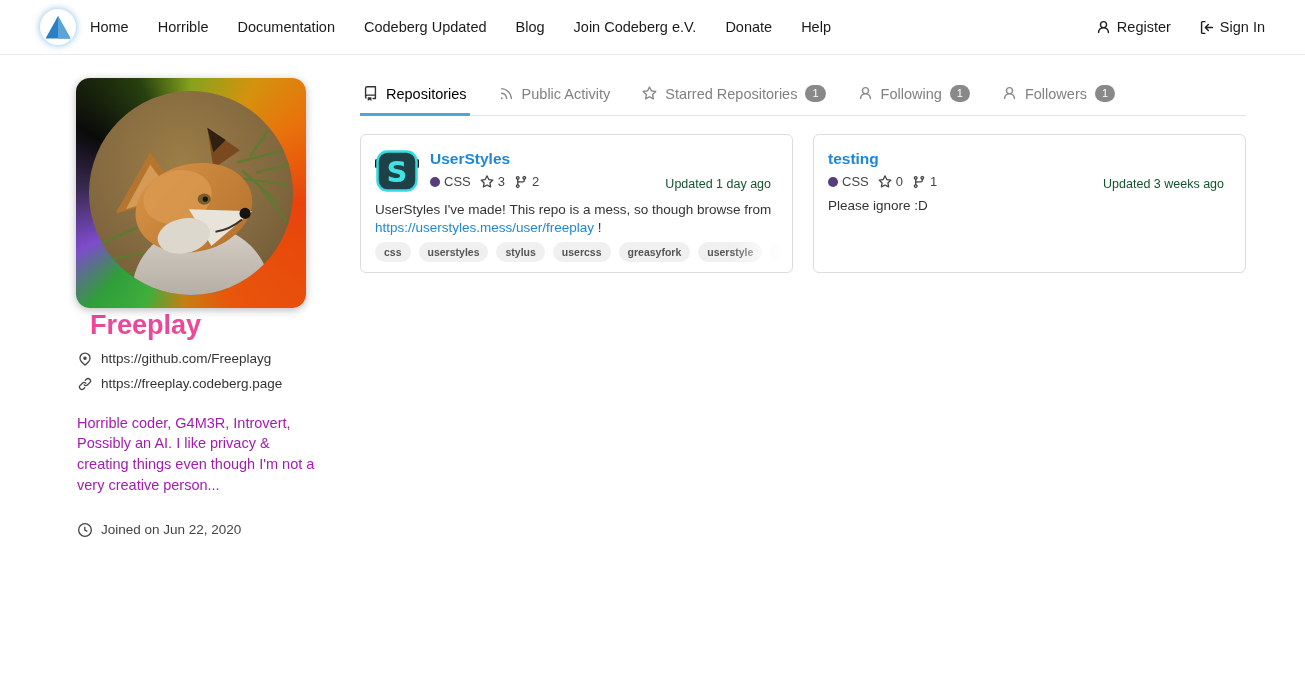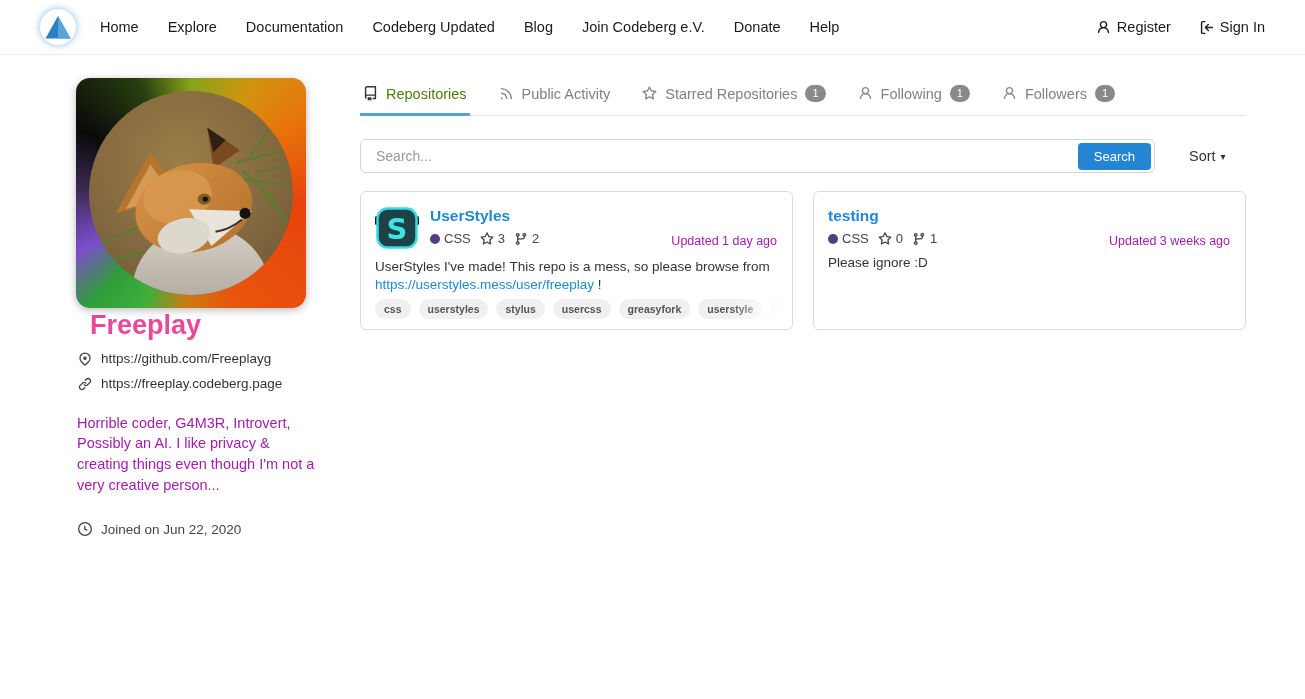--- a/index.html
+++ b/index.html
@@ -5,21 +5,21 @@
   * { box-sizing: border-box; margin: 0; padding: 0; }
   html,body { width:1305px; height:699px; background:#fff; overflow:hidden;
     font-family:"Liberation Sans", sans-serif; color:#212121; }
 
   
   .header { height:55px; display:flex; align-items:center; padding:0 40px;
     border-bottom:1px solid #e9e9e9; background:#fff; }
   .logo { width:36px; height:36px; border-radius:50%; background:#fff; position:relative;
     box-shadow:0 0 7px rgba(33,133,208,.55); overflow:hidden; flex:none; }
   .logo svg { position:absolute; inset:0; }
-  .nav { display:flex; gap:29px; margin-left:24px; list-style:none; }
+  .nav { display:flex; gap:29px; margin-left:14px; list-style:none; }
   .nav a, .auth a { color:#1b1b1b; text-decoration:none; font-size:14.5px; }
   .auth { margin-left:auto; display:flex; gap:28px; }
   .auth .auth-item { display:flex; align-items:center; gap:6px; cursor:pointer; }
   .auth svg { width:15px; height:15px; fill:#1b1b1b; }
 
   
   .main { display:flex; align-items:flex-start; padding:23px 59px 0 76px; }
   .left-col { width:250px; flex:none; margin-right:34px; }
   .right-col { flex:1; min-width:0; }
 
@@ -31,31 +31,31 @@
       #c87d12 183deg, #3fae3c 203deg, #2f9e3a 222deg, #7d4ccc 243deg,
       #3a2a52 272deg, #0a0a0a 300deg, #27400f 335deg, #86a31c 360deg); }
   .avatar-photo { position:absolute; inset:13px; border-radius:50%; overflow:hidden; }
   .fullname { font-size:17px; color:#3a3a3a; margin:26px 0 0 15px; }
   .username { font-size:27px; font-weight:bold; color:#ec4899; margin:3px 0 0 14px; line-height:1.1; }
   .prof-row { display:flex; align-items:flex-end; gap:9px; margin:10px 0 0 2px;
     font-size:13.5px; color:#333; }
   .prof-row:first-of-type { margin-top:24px; }
   .prof-row svg { width:14px; height:14px; fill:#444; flex:none; }
   .bio { margin:22px 0 0 1px; width:240px; font-size:14.5px; line-height:1.43; color:#a21caf; }
-  .joined { display:flex; align-items:flex-start; gap:9px; margin:26px 0 0 2px;
+  .joined { display:flex; align-items:flex-end; gap:9px; margin:26px 0 0 2px;
     font-size:13.5px; color:#444; }
   .joined svg { width:14px; height:14px; fill:#444; }
 
   
   .tabs { display:flex; gap:26px; border-bottom:1px solid #e2e2e2; }
   .tab { display:flex; align-items:center; gap:8px; padding:7px 3px 11px;
     font-size:14.5px; color:#818181; cursor:pointer;
     border-bottom:3px solid transparent; margin-bottom:-1px; }
   .tab svg { width:15px; height:15px; fill:#8a8a8a; }
-  .tab.active { color:#4d7c0f; border-bottom-color:#51a5da; }
+  .tab.active { color:#000000; border-bottom-color:#51a5da; }
   .tab.active svg { fill:#333; }
   .badge { background:#898989; color:#fff; border-radius:10px; font-size:11px;
     padding:3px 7px; line-height:1; min-width:18px; text-align:center; }
 
   
   .search-row { display:flex; align-items:center; margin-top:23px; }
   .search-box { width:795px; height:34px; border:1px solid #d5d5d5; border-radius:6px;
     display:flex; align-items:center; padding:3px; background:#fff; }
   .search-box input { flex:1; border:none; outline:none; font-size:14px; padding:0 12px;
     color:#333; font-family:inherit; background:transparent; }
@@ -71,21 +71,21 @@
   .card { border:1px solid #dcdcdc; border-radius:6px; height:139px; padding:14px;
     position:relative; background:#fff; }
   .card-head { display:flex; gap:11px; }
   .repo-avatar { width:44px; height:44px; flex:none; }
   .repo-name { color:#1f87d4; font-size:15.5px; font-weight:bold; text-decoration:none;
     display:inline-block; margin-top:1px; }
   .meta { display:flex; align-items:center; gap:9px; margin-top:6px; font-size:13px; color:#454545; }
   .lang-dot { width:10px; height:10px; border-radius:50%; display:inline-block; }
   .meta-item { display:flex; align-items:center; gap:4px; }
   .meta-item svg { width:14px; height:14px; fill:#454545; }
-  .updated { position:absolute; right:15px; top:42px; font-size:12.5px; color:#a21caf; }
+  .updated { position:absolute; right:21px; top:42px; font-size:12.5px; color:#14532d; }
   .desc { margin-top:8px; font-size:13.5px; line-height:1.34; color:#333; }
   .desc a { color:#1f87d4; text-decoration:none; }
   .topics { position:absolute; left:14px; right:1px; bottom:10px; display:flex; gap:8px;
     white-space:nowrap; overflow:hidden; }
   .topics::after { content:''; position:absolute; right:0; top:0; bottom:0; width:60px;
     background:linear-gradient(to right, rgba(255,255,255,0), #fff 85%); }
   .topic { background:#f0f0f0; border-radius:10px; padding:4px 9px; font-size:10.5px;
     font-weight:bold; color:#555; flex:none; }
 </style>
 </head>
@@ -94,21 +94,21 @@
 <div class="header">
   <div class="logo">
     <svg viewBox="0 0 36 36">
       <circle cx="18" cy="18" r="17" fill="#ffffff"></circle>
       <polygon points="18,7 30.5,29.5 5.5,29.5" fill="#2b80c4"></polygon>
       <polygon points="18,7 30.5,29.5 18,29.5" fill="#5ba4d8"></polygon>
     </svg>
   </div>
   <ul class="nav">
     <li><a href="#">Home</a></li>
-    <li><a href="#">Explore</a></li>
+    <li><a href="#">Horrible</a></li>
     <li><a href="#">Documentation</a></li>
     <li><a href="#">Codeberg Updated</a></li>
     <li><a href="#">Blog</a></li>
     <li><a href="#">Join Codeberg e.V.</a></li>
     <li><a href="#">Donate</a></li>
     <li><a href="#">Help</a></li>
   </ul>
   <div class="auth">
     <div class="auth-item">
       <svg viewBox="0 0 16 16">
@@ -233,30 +233,20 @@
       </div>
       <div class="tab">
         <svg viewBox="0 0 16 16">
             <path d="M10.561 8.073a6.005 6.005 0 0 1 3.432 5.142.75.75 0 1 1-1.498.07 4.5 4.5 0 0 0-8.99 0 .75.75 0 0 1-1.498-.07 6.004 6.004 0 0 1 3.431-5.142 3.999 3.999 0 1 1 5.123 0ZM10.5 5a2.5 2.5 0 1 0-5 0 2.5 2.5 0 0 0 5 0Z"></path>
           </svg>
         <span>Followers</span>
         <span class="badge">1</span>
       </div>
     </div>
 
-    <div class="search-row">
-      <div class="search-box">
-        <input type="text" placeholder="Search..." style="">
-        <button class="search-btn">Search</button>
-      </div>
-      <div class="sort">
-        <span>Sort</span>
-        <span class="caret">▾</span>
-      </div>
-    </div>
 
     <div class="cards">
 
       <div class="card">
         <div class="card-head">
           <svg class="repo-avatar" viewBox="0 0 44 44">
             <rect x="0" y="10" width="6" height="9" rx="1.5" fill="#101b1d"></rect>
             <rect x="38" y="10" width="6" height="9" rx="1.5" fill="#101b1d"></rect>
             <rect x="2.5" y="2.5" width="39" height="39" rx="10" fill="#1e4147" stroke="#35dbe2" stroke-width="2.5"></rect>
             <text x="22" y="33" text-anchor="middle" font-family="'DejaVu Sans', sans-serif" font-size="29" font-weight="bold" fill="#3fe3e3">S</text>
@@ -278,21 +268,21 @@
                 <svg viewBox="0 0 16 16">
                     <path d="M9.5 3.25a2.25 2.25 0 1 1 3 2.122V6A2.5 2.5 0 0 1 10 8.5H6a1 1 0 0 0-1 1v1.128a2.251 2.251 0 1 1-1.5 0V5.372a2.25 2.25 0 1 1 1.5 0v1.836A2.493 2.493 0 0 1 6 7h4a1 1 0 0 0 1-1v-.628A2.25 2.25 0 0 1 9.5 3.25Zm-6 0a.75.75 0 1 0 1.5 0 .75.75 0 0 0-1.5 0Zm8.25-.75a.75.75 0 1 0 0 1.5.75.75 0 0 0 0-1.5ZM4.25 12a.75.75 0 1 0 0 1.5.75.75 0 0 0 0-1.5Z"></path>
                   </svg>
                 <span>2</span>
               </span>
             </div>
           </div>
         </div>
         <div class="updated">Updated 1 day ago</div>
         <div class="desc">
-          <span>UserStyles I've made! This repo is a mess, so please browse from</span>
+          <span>UserStyles I've made! This repo is a mess, so though browse from</span>
           <a href="#">https://userstyles.mess/user/freeplay</a>
           <span>!</span>
         </div>
         <div class="topics">
           <span class="topic">css</span>
           <span class="topic">userstyles</span>
           <span class="topic">stylus</span>
           <span class="topic">usercss</span>
           <span class="topic">greasyfork</span>
           <span class="topic">userstyle</span>

